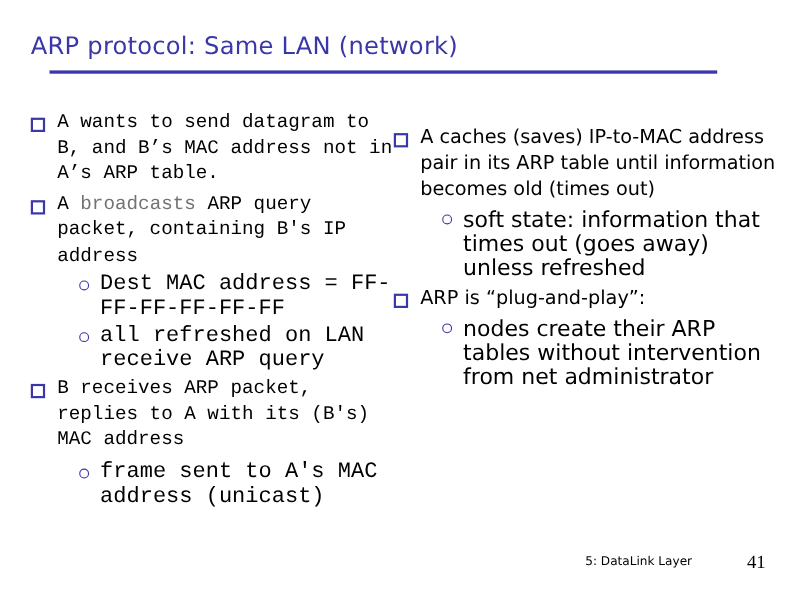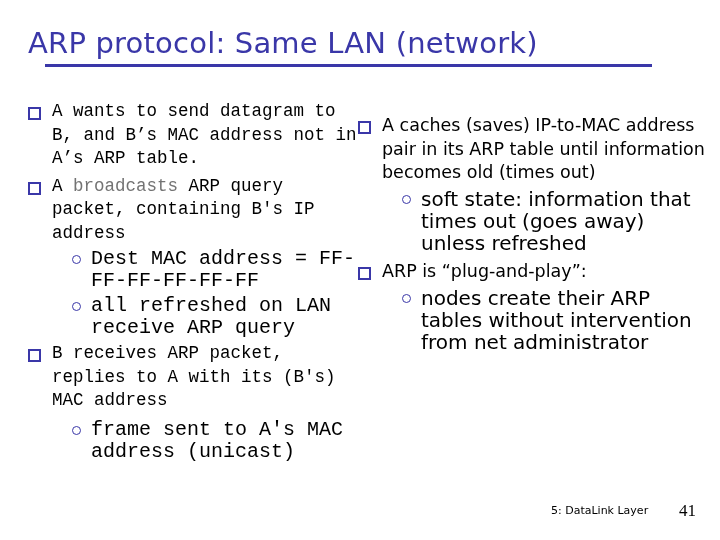--- a/index.html
+++ b/index.html
@@ -22,21 +22,21 @@
     height: 540px;
   }
 
   
   .slide-title {
     position: absolute;
     left: 28px;
     top: 26px;
     width: 664px;
     font-family: "DejaVu Sans", sans-serif;
-    font-size: 29px;
+    font-size: 22px;
     line-height: 34px;
     color: #3A37A8;
     letter-spacing: 0.2px;
     white-space: nowrap;
   }
   .title-underline {
     position: absolute;
     left: 45px;
     top: 64px;
     width: 607px;
@@ -108,21 +108,21 @@
   
   .footer {
     position: absolute;
     left: 0;
     top: 504px;
     width: 720px;
     height: 20px;
   }
   .footer-label {
     position: absolute;
-    left: 551px;
+    left: 532px;
     top: 0;
     font-size: 11px;
     line-height: 14px;
     color: #000000;
     white-space: nowrap;
   }
   .footer-page {
     position: absolute;
     left: 679px;
     top: 0;

